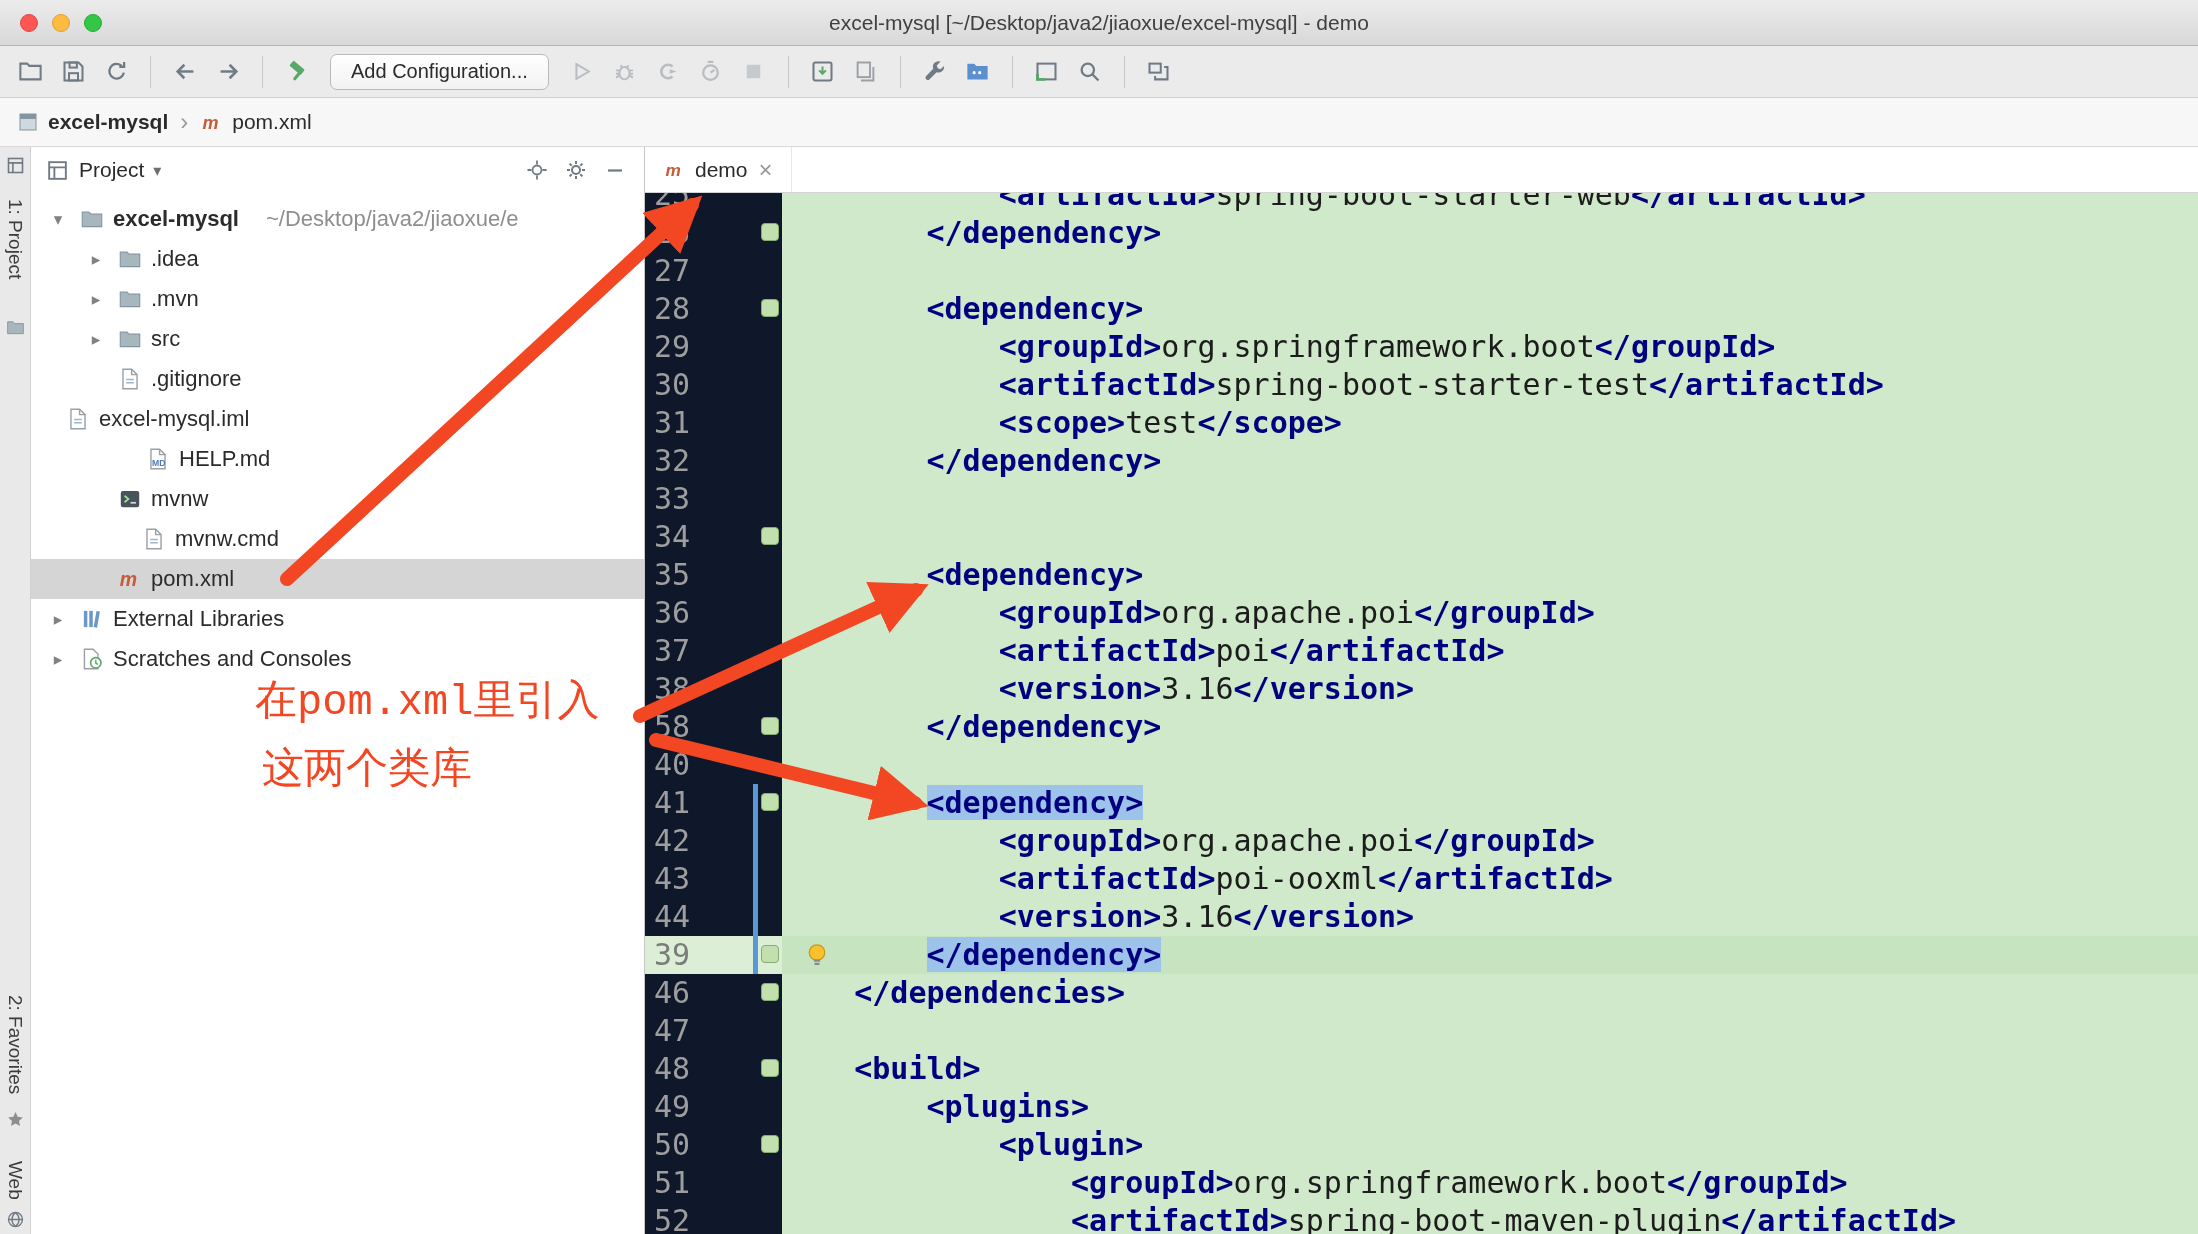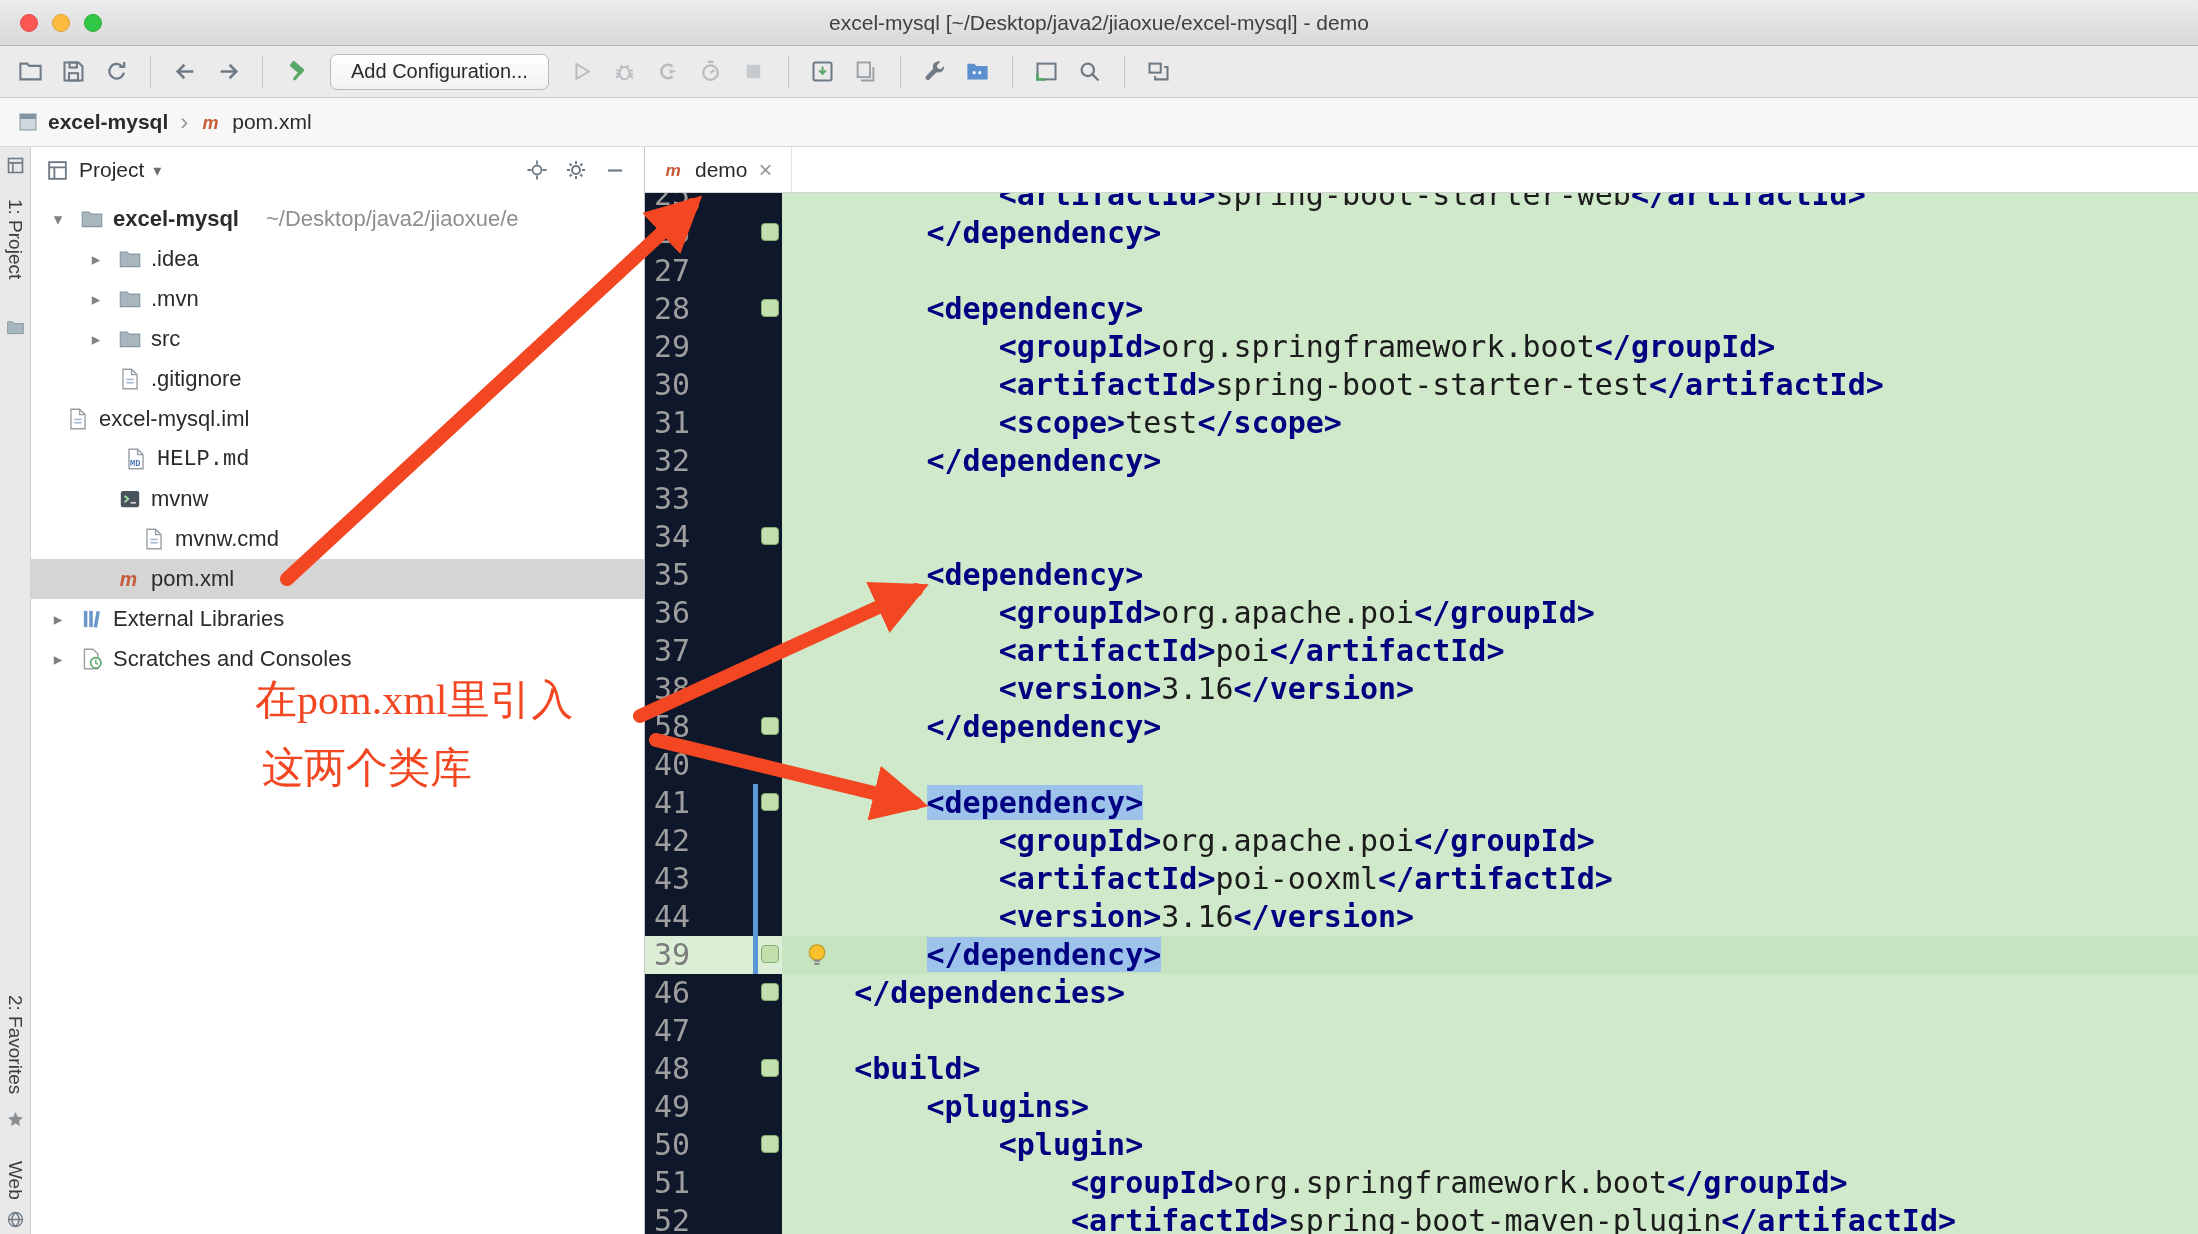--- a/index.html
+++ b/index.html
@@ -92,21 +92,21 @@
   .t-comment{color:#7d7d7d;font-style:italic;}
   .t-hltag{color:#000080;font-weight:bold;background:var(--tag-match-bg);}
   .bulb{position:absolute;left:20px;top:4px;width:30px;height:30px;}
   .bulb svg{width:30px;height:30px;}
 
   
   .anno-layer{position:absolute;inset:0;width:2198px;height:1234px;pointer-events:none;z-index:50;}
   .anno-stroke{stroke:var(--anno);stroke-width:14;stroke-linecap:round;}
   .anno-fill{fill:var(--anno);}
   .anno-text{position:absolute;color:var(--anno);font-size:42px;z-index:51;pointer-events:none;
-    font-family:Liberation Serif, serif;}
+    font-family:Liberation Mono, monospace;}
   .anno-text.l1{left:255px;top:672px;}
   .anno-text.l2{left:262px;top:740px;}
 </style>
 </head>
 <body>
 
 <div class="titlebar">
   <div class="traffic">
     <span class="light red"></span>
     <span class="light yellow"></span>
@@ -362,21 +362,21 @@
           <span class="expander"></span>
           <span class="tree-icon">
             <svg viewBox="0 0 24 24">
               <path d="M5.5 3h8l5 5v13h-13z" fill="#fff" stroke="#9aa0a6" stroke-width="1.3"></path>
               <path d="M13.5 3v5h5" fill="none" stroke="#9aa0a6" stroke-width="1.3"></path>
               <path d="M8.5 12.5h7M8.5 15.5h7" stroke="#9fb6d0" stroke-width="1.3"></path>
             </svg>
           </span>
           <span class="tree-label">excel-mysql.iml</span>
         </div>
-        <div class="tree-row" style="padding-left: 58px; font-family: Liberation Mono, monospace;">
+        <div class="tree-row" style="padding-left: 80px;">
           <span class="expander"></span>
           <span class="tree-icon">
             <svg viewBox="0 0 24 24">
               <path d="M5.5 3h8l5 5v13h-13z" fill="#fff" stroke="#9aa0a6" stroke-width="1.3"></path>
               <path d="M13.5 3v5h5" fill="none" stroke="#9aa0a6" stroke-width="1.3"></path>
               <text x="6.5" y="18.5" font-size="8" font-weight="bold" fill="#4f7bb5">MD</text>
             </svg>
           </span>
           <span class="tree-label">HELP.md</span>
         </div>

